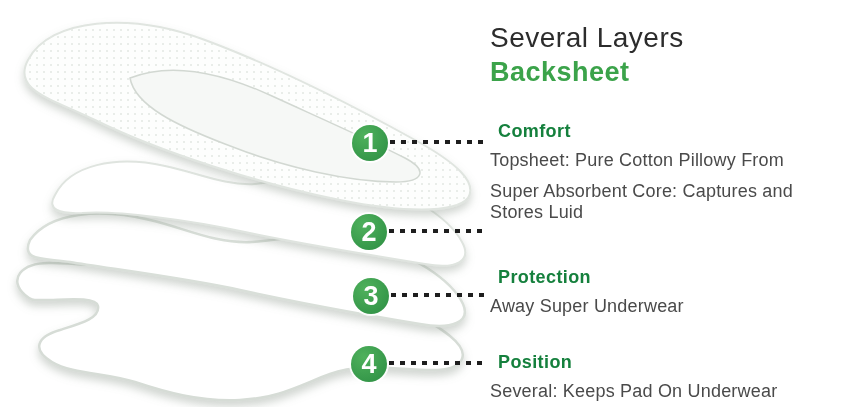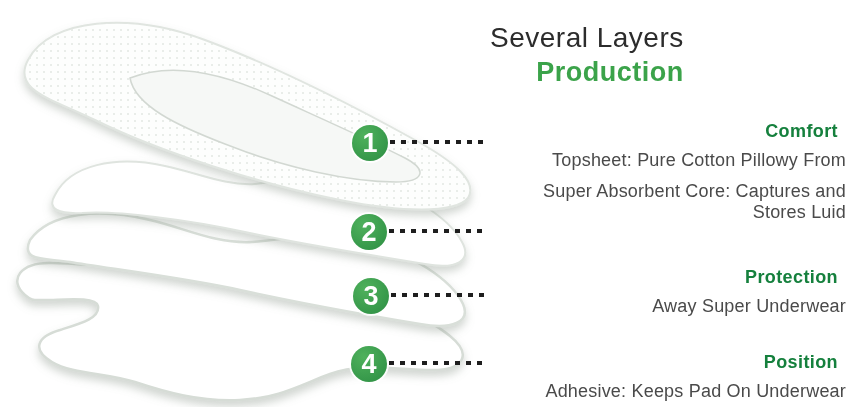--- a/index.html
+++ b/index.html
@@ -2,21 +2,20 @@
 <html><head>
 <meta charset="utf-8">
 <style>
   html,body{margin:0;padding:0;background:#ffffff;}
   #stage{
     position:relative;
     width:850px;height:407px;
     background:#ffffff;
     overflow:hidden;
     font-family:"Liberation Sans", sans-serif;
-    text-align:right;
   }
   
   #illo{position:absolute;left:0;top:0;width:520px;height:407px;}
   
   .title-block{position:absolute;left:490px;top:22px;}
   .title-line1{
     font-size:28px;line-height:32px;color:#2c2c2c;
     letter-spacing:.5px;font-weight:400;
   }
   .title-line2{
@@ -109,21 +108,21 @@
                  C 260,184 160,152 95,120 C 50,98 12,90 28,60 Z" fill="url(#dots)"></path>
         <path d="M 130,78 C 170,62 220,72 272,96 C 320,118 370,140 405,158
                  C 428,170 424,182 396,182 C 350,182 285,168 225,144
                  C 178,126 135,106 130,78 Z" fill="#f6f8f6" stroke="#d2d8d2" stroke-width="1.5"></path>
       </g>
     </svg>
   </div>
 
   <div class="title-block">
     <div class="title-line1">Several Layers</div>
-    <div class="title-line2">Production</div>
+    <div class="title-line2">Backsheet</div>
   </div>
 
   <div class="badge" id="badge-1">1</div>
   <div class="badge" id="badge-2">2</div>
   <div class="badge" id="badge-3">3</div>
   <div class="badge" id="badge-4">4</div>
 
   <div class="connector" id="conn-1"></div>
   <div class="connector" id="conn-2"></div>
   <div class="connector" id="conn-3"></div>
@@ -140,17 +139,17 @@
     <div class="step-line">Stores Luid</div>
   </div>
 
   <div class="step-text" id="step-text-3">
     <div class="step-heading">Protection</div>
     <div class="step-line">Away Super Underwear</div>
   </div>
 
   <div class="step-text" id="step-text-4">
     <div class="step-heading">Position</div>
-    <div class="step-line">Adhesive: Keeps Pad On Underwear</div>
+    <div class="step-line">Several: Keeps Pad On Underwear</div>
     <div class="step-line"></div>
   </div>
 
 </div>
 
 </body></html>

